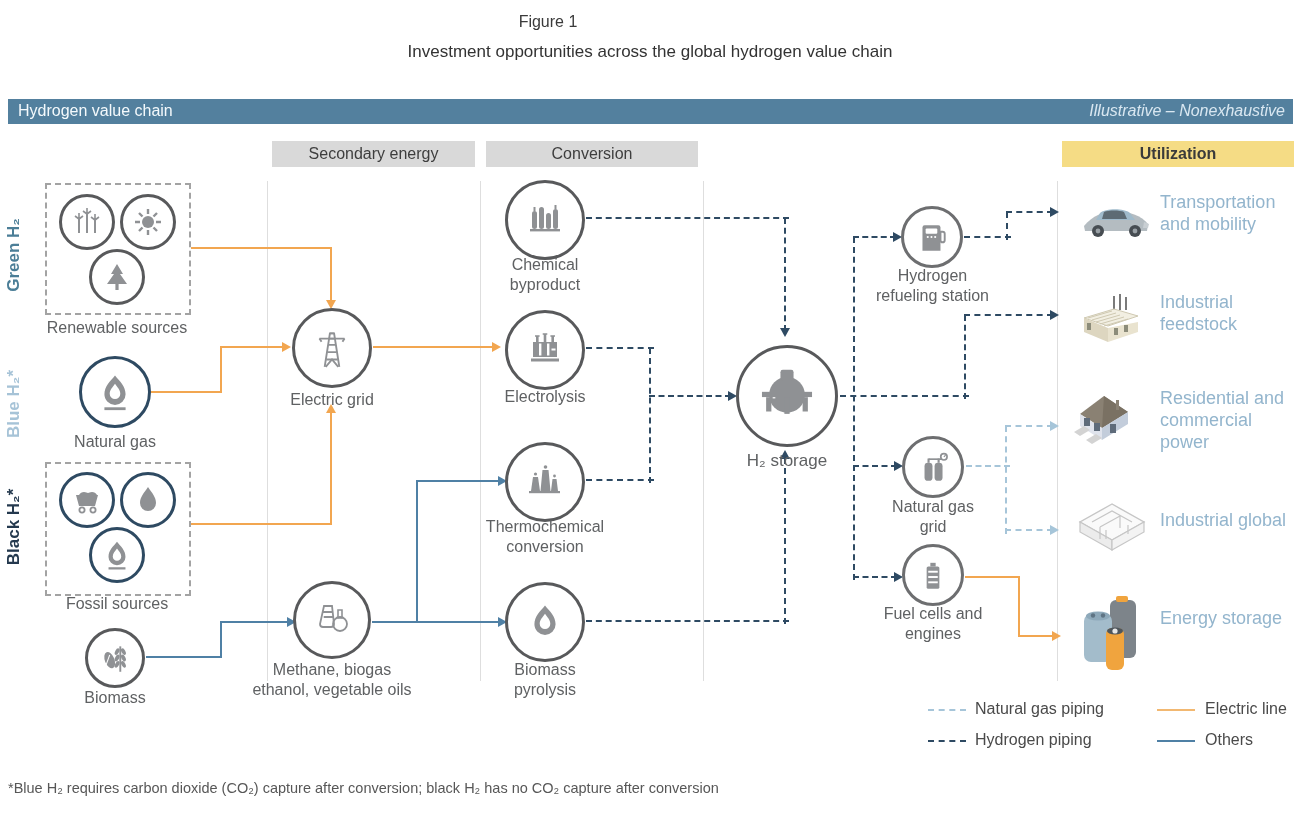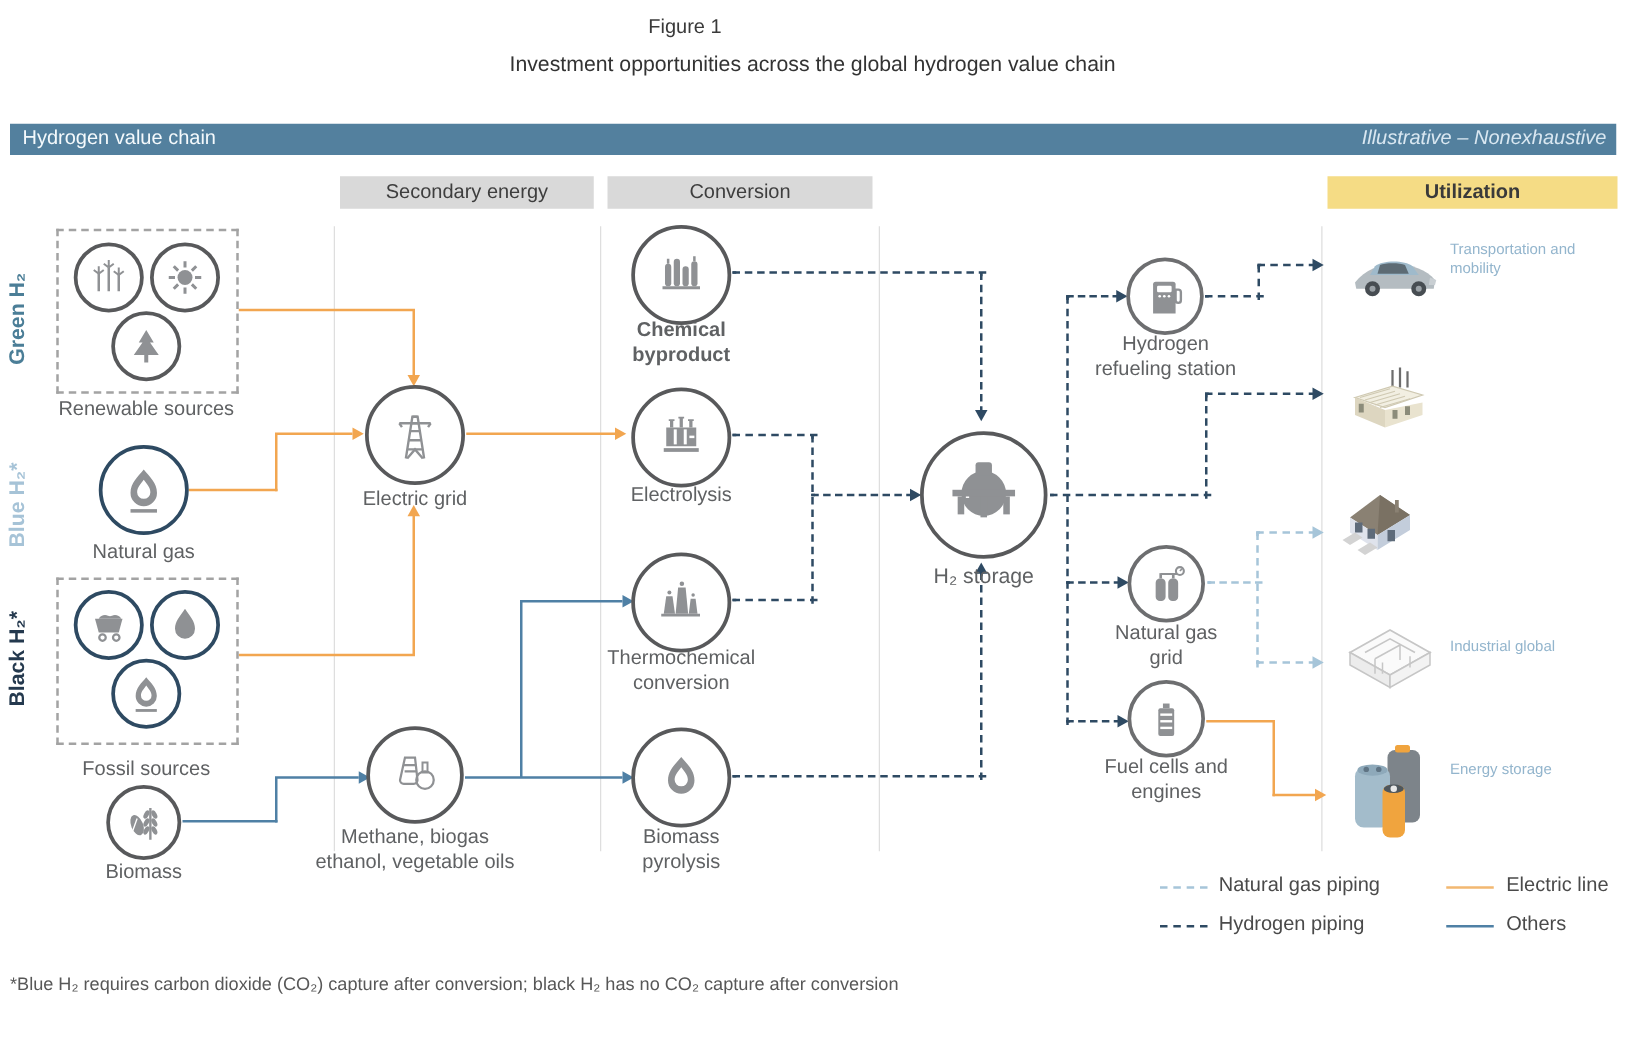--- a/index.html
+++ b/index.html
@@ -22,21 +22,21 @@
   .vlabel{position:absolute;transform:rotate(-90deg);transform-origin:center;white-space:nowrap;
           text-align:center;font-size:17px;font-weight:600;}
   .vl-green{color:#4b7e97;} .vl-blue{color:#a6c3d7;} .vl-black{color:#24394e;}
 
   .srcbox{position:absolute;border:2px dashed #a3a3a3;background:#fff;}
 
   .node{position:absolute;border-radius:50%;background:#fff;display:flex;align-items:center;justify-content:center;box-sizing:border-box;}
   .b-gray{border:3px solid #58595b;} .b-navy{border:3px solid #2e4a62;} .b-mid{border:3px solid #6d6e70;}
 
   .nlabel{position:absolute;text-align:center;font-size:16px;line-height:1.28;color:#5f6163;}
-  .ulabel{position:absolute;text-align:left;font-size:12px;line-height:1.22;color:#93b5cd;}
+  .ulabel{position:absolute;text-align:left;font-size:18px;line-height:1.22;color:#93b5cd;}
 
   .hline{position:absolute;height:0;border-top:2px solid;}
   .vline{position:absolute;width:0;border-left:2px solid;}
   .solid-o{border-color:#f2a650;} .solid-b{border-color:#4f80a5;}
   .dash-n{border-top-style:dashed;border-left-style:dashed;border-color:#2e4a63;}
   .dash-l{border-top-style:dashed;border-left-style:dashed;border-color:#a6c5d9;}
 
   .ar,.ad,.au{position:absolute;width:0;height:0;}
   .ar{border-top:5px solid transparent;border-bottom:5px solid transparent;border-left:9px solid;}
   .ad{border-left:5px solid transparent;border-right:5px solid transparent;border-top:9px solid;}
@@ -211,21 +211,21 @@
   </div>
   <div class="node b-navy" style="left:89px;top:527px;width:56px;height:56px;">
     <span>
       <svg width="32" height="32" viewBox="0 0 34 34">
         <path d="M17 3c4 5 9 9 9 16a9 9 0 1 1-18 0c0-7 5-11 9-16z" fill="#8f9194"></path>
         <path d="M17 10c2 3 4.5 5 4.5 8.5a4.5 4.5 0 1 1-9 0C12.5 15 15 13 17 10z" fill="#fff"></path>
         <rect x="8" y="30" width="18" height="2.4" fill="#8f9194"></rect>
       </svg>
     </span>
   </div>
-  <div class="nlabel" style="left:17px;top:594px;width:200px;margin-top:12px;">Fossil sources</div>
+  <div class="nlabel" style="left:17px;top:594px;width:200px;">Fossil sources</div>
 
   <div class="node b-gray" style="left:85px;top:628px;width:60px;height:60px;">
     <span>
       <svg width="36" height="36" viewBox="0 0 34 34" fill="#8f9194">
         <ellipse cx="12" cy="19" rx="4.5" ry="8" transform="rotate(-22 12 19)"></ellipse>
         <path d="M12 14l-5 14" stroke="#fff" stroke-width="1"></path>
         <path d="M22 6v24" stroke="#8f9194" stroke-width="1.8" fill="none"></path>
         <ellipse cx="19" cy="11" rx="1.8" ry="3.4" transform="rotate(28 19 11)"></ellipse>
         <ellipse cx="25" cy="11" rx="1.8" ry="3.4" transform="rotate(-28 25 11)"></ellipse>
         <ellipse cx="19" cy="17" rx="1.8" ry="3.4" transform="rotate(28 19 17)"></ellipse>
@@ -268,21 +268,21 @@
         <rect x="9" y="13" width="5" height="18" rx="2.5"></rect>
         <rect x="16" y="9" width="5" height="22" rx="2.5"></rect>
         <rect x="23" y="15" width="5" height="16" rx="2.5"></rect>
         <rect x="30" y="11" width="5" height="20" rx="2.5"></rect>
         <rect x="7" y="31" width="30" height="2.4"></rect>
         <rect x="10.5" y="9" width="2" height="4"></rect>
           <rect x="31.5" y="7" width="2" height="4"></rect>
       </svg>
     </span>
   </div>
-  <div class="nlabel" style="left:490px;top:255px;width:110px;font-weight:bold;">Chemical byproduct</div>
+  <div class="nlabel" style="left:490px;top:255px;width:110px;">Chemical byproduct</div>
 
   <div class="node b-gray" style="left:505px;top:310px;width:80px;height:80px;">
     <span>
       <svg width="44" height="44" viewBox="0 0 44 44" fill="#8f9194">
         <rect x="10" y="14" width="24" height="15"></rect>
         <rect x="16" y="15.5" width="2.4" height="12" fill="#fff"></rect>
         <rect x="24" y="15.5" width="2.4" height="12" fill="#fff"></rect>
         <rect x="28.5" y="20.5" width="4" height="2" fill="#fff"></rect>
         <rect x="13" y="8" width="2.6" height="6"></rect>
           <rect x="20.7" y="6" width="2.6" height="8"></rect>
@@ -395,35 +395,37 @@
       <path d="M42 8v14M48 6v16M54 9v13" stroke="#6d6d6d" stroke-width="1.8"></path>
       <path d="M12 30l30-9 24 7-30 10z" fill="#f2efe2" stroke="#cfc9b2" stroke-width="1"></path>
       <path d="M16 30l24-7M20 32l24-7M24 34l24-7M28 36l24-7M32 38l24-7" stroke="#cfc9b2" stroke-width="1"></path>
       <path d="M12 30v14l24 10V40z" fill="#ddd6c0"></path>
       <path d="M36 40v14l30-10V34z" fill="#e9e3cf"></path>
       <rect x="15" y="35" width="4" height="7" fill="#8c8c7a"></rect>
       <rect x="42" y="40" width="4" height="7" fill="#8c8c7a"></rect>
       <rect x="52" y="37" width="4" height="7" fill="#8c8c7a"></rect>
     </svg>
   </span>
+  <div class="ulabel" style="left:1160px;top:292px;width:140px;">Industrial feedstock</div>
 
   <span class="util-ic" style="left:1070px;top:388px;">
     <svg width="84" height="72" viewBox="0 0 84 72">
       <path d="M34 8L10 26l22 14 26-16z" fill="#8a8173"></path>
       <path d="M34 8l24 16-26 16" fill="#7a7163"></path>
       <path d="M10 26v12l22 14V40z" fill="#dfe3ec"></path>
       <path d="M32 40v12l26-16V24z" fill="#c3cddb"></path>
       <rect x="14" y="30" width="6" height="8" fill="#5e6b7a"></rect>
       <rect x="24" y="35" width="6" height="8" fill="#5e6b7a"></rect>
       <rect x="40" y="36" width="6" height="9" fill="#5e6b7a"></rect>
       <path d="M4 44l10-6 6 4-10 6z" fill="#d3d3d3"></path>
       <path d="M16 52l10-6 6 4-10 6z" fill="#d3d3d3"></path>
       <rect x="46" y="12" width="3" height="10" fill="#8a8173"></rect>
     </svg>
   </span>
+  <div class="ulabel" style="left:1160px;top:388px;width:140px;">Residential and commercial power</div>
 
   <span class="util-ic" style="left:1072px;top:500px;">
     <svg width="80" height="62" viewBox="0 0 80 62">
       <path d="M40 4L8 22l32 18 32-18z" fill="#fafafa" stroke="#c6c6c6" stroke-width="1.4"></path>
       <path d="M8 22v10l32 18V40z" fill="#ececec" stroke="#c6c6c6" stroke-width="1.2"></path>
       <path d="M72 22v10L40 50V40z" fill="#f3f3f3" stroke="#c6c6c6" stroke-width="1.2"></path>
       <path d="M20 22l20-11 20 11M28 27l20-11M28 27v12M48 16v12" stroke="#c6c6c6" stroke-width="1.2" fill="none"></path>
       <path d="M34 30v9M56 25v9" stroke="#c6c6c6" stroke-width="1.2"></path>
     </svg>
   </span>

